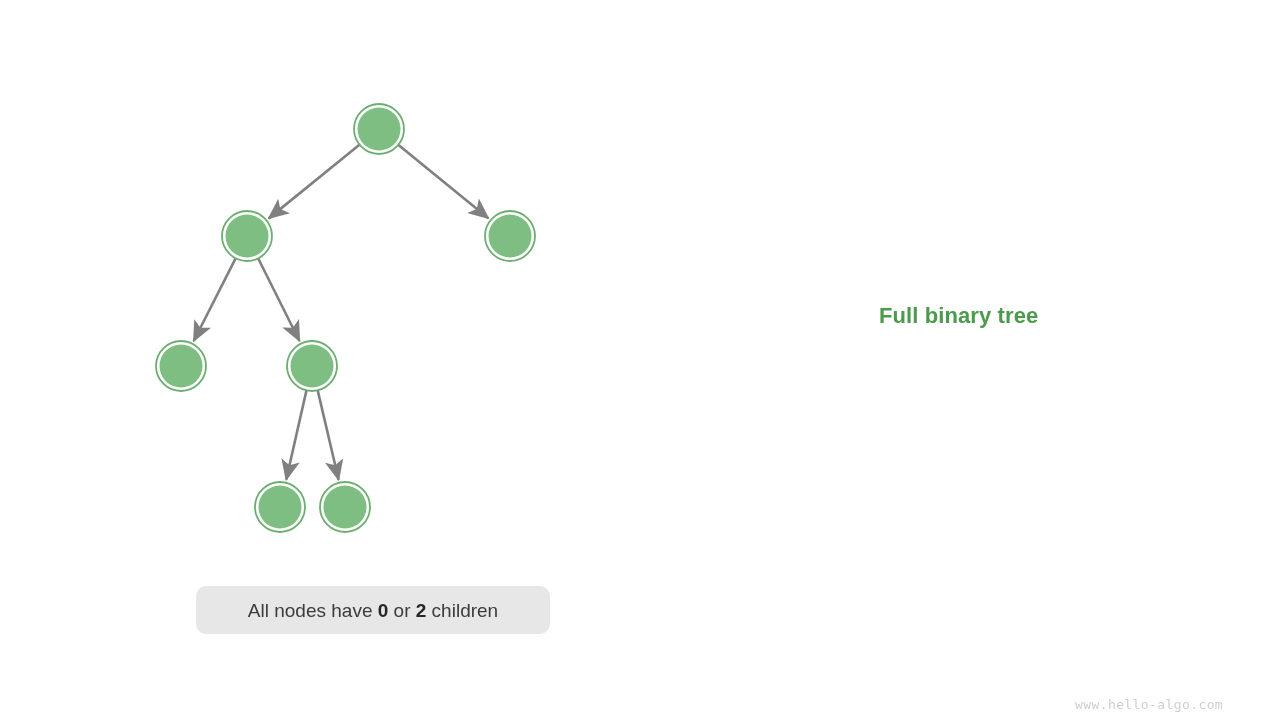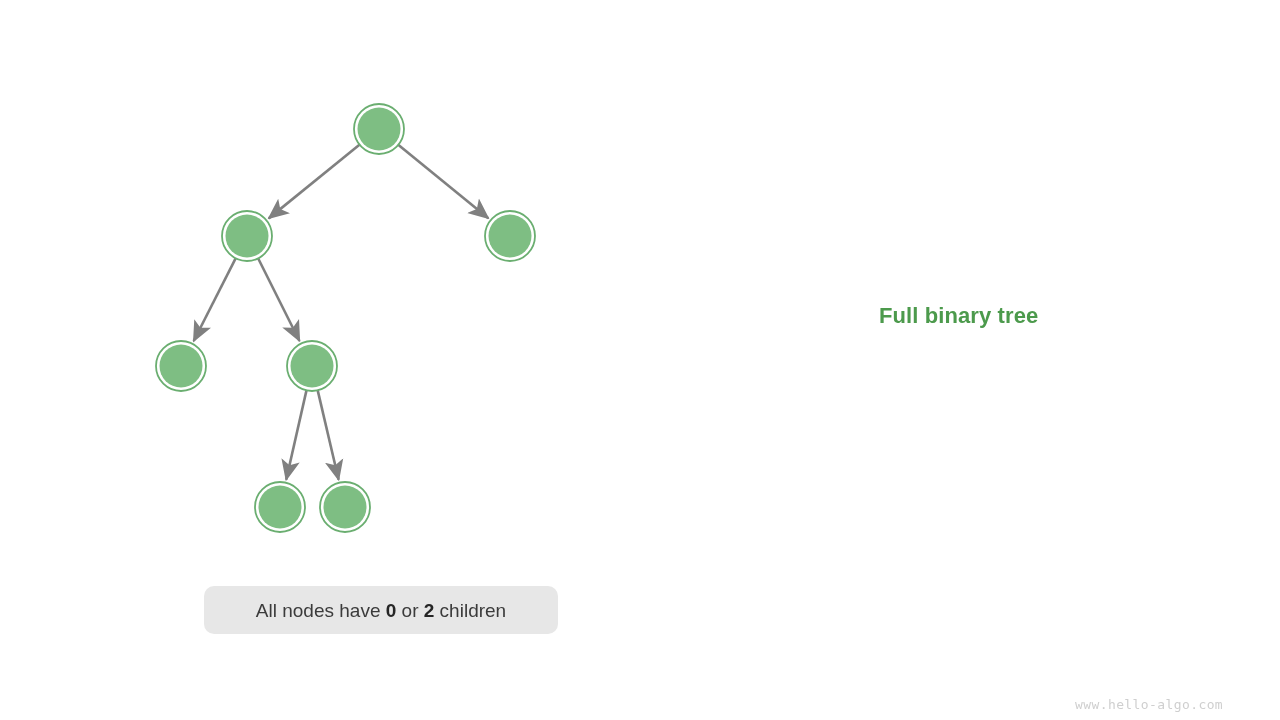--- a/index.html
+++ b/index.html
@@ -40,21 +40,21 @@
     font-size: 22px;
     font-weight: bold;
     color: #4c9a4c;
     letter-spacing: 0.1px;
     white-space: nowrap;
   }
 
   
   .caption-box {
     position: absolute;
-    left: 204px;
+    left: 196px;
     top: 586px;
     width: 354px;
     height: 48px;
     background: #e7e7e7;
     border-radius: 10px;
     display: flex;
     align-items: center;
     justify-content: center;
     box-sizing: border-box;
   }

